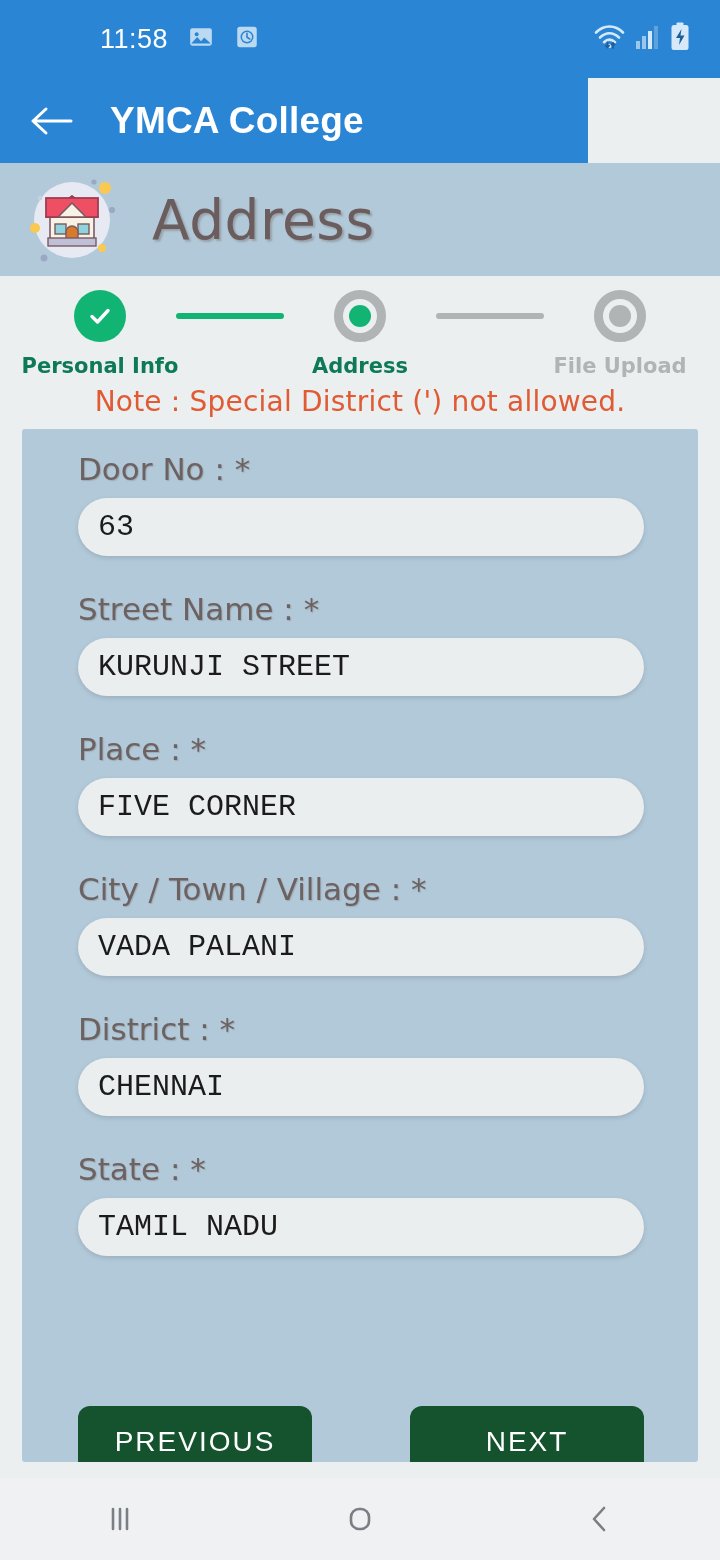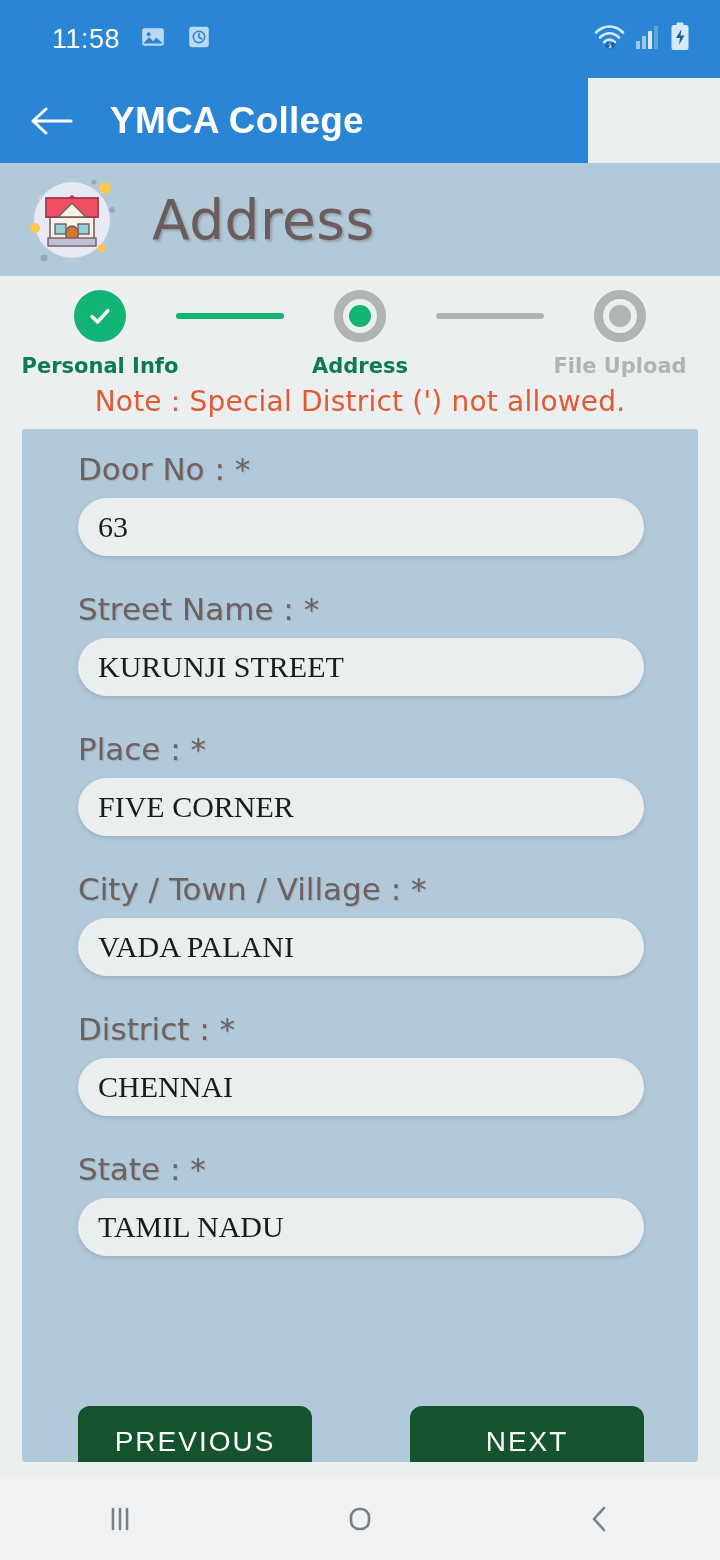--- a/index.html
+++ b/index.html
@@ -10,21 +10,21 @@
     overflow:hidden;
   }
   .screen { position:relative; width:720px; height:1560px; background:#eceff0; }
 
   
   .statusbar {
     position:absolute; top:0; left:0; width:720px; height:78px;
     background:#2a86d4;
     display:flex; align-items:center;
   }
-  .sb-left { display:flex; align-items:center; gap:20px; margin-left:52px; }
+  .sb-left { display:flex; align-items:center; gap:20px; margin-left:100px; }
   .sb-time { color:#ffffff; font-size:27px; letter-spacing:.5px; font-family:"Liberation Sans", sans-serif; }
   .sb-right { position:absolute; right:30px; display:flex; align-items:center; gap:9px; }
   .sb-ico { display:block; }
 
   
   .appbar {
     position:absolute; top:78px; left:0; width:588px; height:85px;
     background:#2a86d4; display:flex; align-items:center;
   }
   .back-arrow { margin-left:28px; width:46px; height:46px; display:flex; align-items:center; justify-content:center; }
@@ -82,21 +82,21 @@
   }
   .field { position:absolute; left:56px; width:566px; }
   .field-label {
     font-size:31px; color:#6d6262; font-family:"DejaVu Sans", sans-serif;
     text-shadow:1px 1px 1px rgba(120,115,115,.35); white-space:nowrap;
   }
   .field-input {
     margin-top:11px; width:566px; height:58px; border-radius:29px;
     background:#ebeeef; border:none; outline:none;
     font-size:30px; color:#1b1b1b; padding:0 20px;
-    font-family:Liberation Serif, serif;
+    font-family:Liberation Mono, monospace;
     box-shadow:0 2px 4px rgba(90,100,110,.25);
   }
   .btnrow { position:absolute; left:56px; top:977px; width:566px; display:flex; justify-content:space-between; }
   .btn {
     width:234px; height:72px; background:#14532d; border:none;
     border-radius:12px; color:#ffffff; font-size:28px; letter-spacing:2px;
     font-family:"Liberation Sans", sans-serif;
     display:flex; align-items:center; justify-content:center;
   }
 

